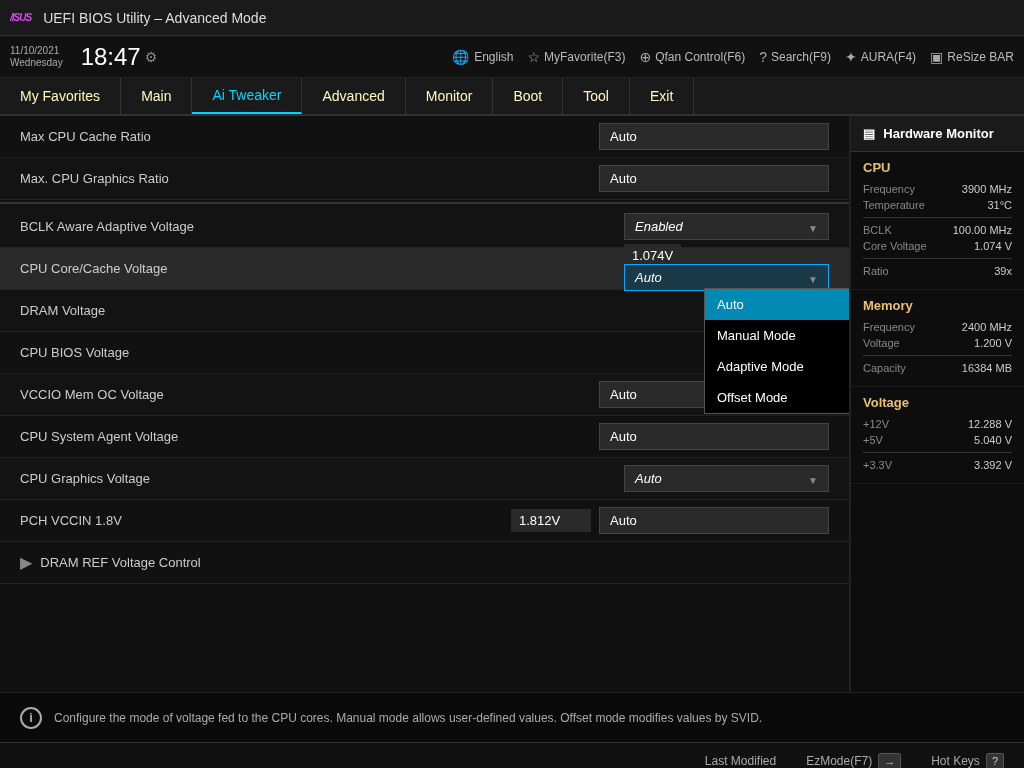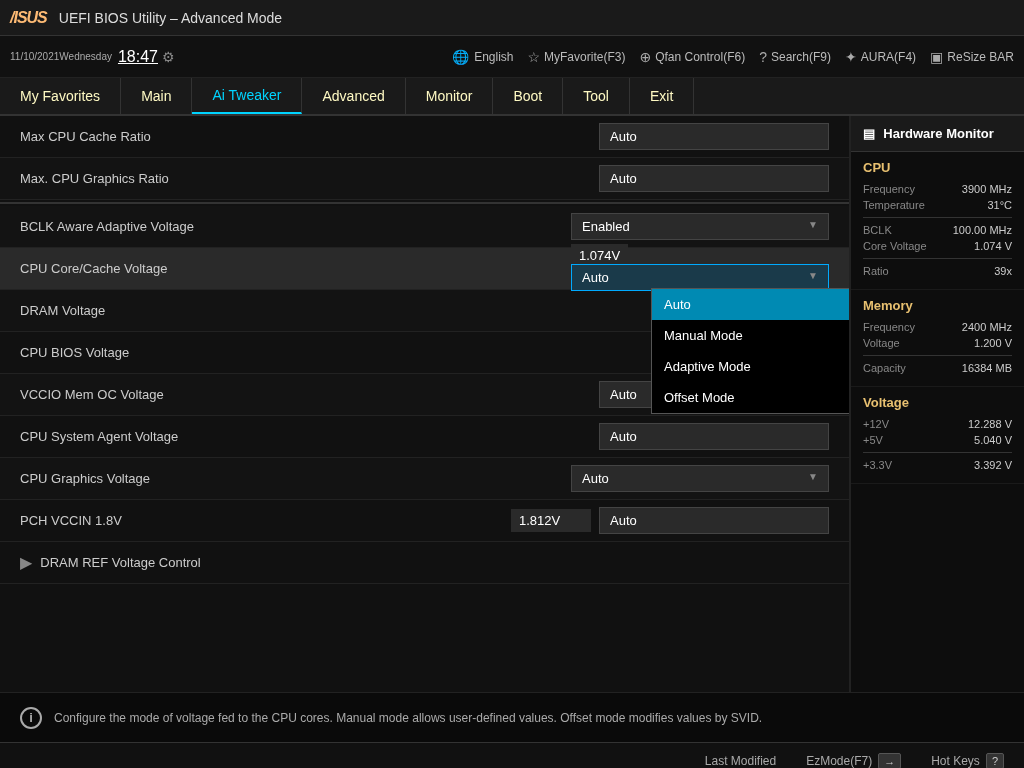--- a/index.html
+++ b/index.html
@@ -47,22 +47,22 @@
       background: #1a1a1a;
       padding: 0 10px;
       border-bottom: 1px solid #333;
     }
     .asus-logo {
       display: flex;
       align-items: center;
       margin-right: 12px;
     }
     .asus-logo-text {
-      color: #fdba74;
-      font-size: 16px;
+      color: #d946ef;
+      font-size: 10px;
       font-weight: bold;
       font-style: italic;
       letter-spacing: -1px;
     }
     .header-title {
       color: #ddd;
       font-size: 14px;
       margin-right: auto;
     }
 
@@ -72,32 +72,31 @@
       z-index: 10;
       display: flex;
       align-items: center;
       height: 42px;
       background: #111;
       padding: 0 10px;
       border-bottom: 1px solid #222;
     }
     .datetime {
       display: flex;
-      flex-direction: row;
-      margin-right: 6px;
+      flex-direction: column;
+      margin-right: 18px;
       font-size: 10px;
       color: #aaa;
       line-height: 1.2;
     }
     .clock {
-      font-size: 16px;
+      font-size: 24px;
       color: #fff;
       font-weight: 300;
       margin-right: 4px;
-      text-decoration: underline;
     }
     .clock-gear {
       color: #888;
       font-size: 14px;
     }
     .topbar-actions {
       display: flex;
       align-items: center;
       gap: 14px;
       margin-left: auto;
@@ -179,31 +178,32 @@
     .setting-value-small {
       width: 80px;
       text-align: left;
       font-size: 13px;
       color: #fff;
       background: #2a2a2a;
       padding: 4px 8px;
       margin-right: 8px;
     }
     .setting-dropdown {
-      width: 258px;
+      width: 205px;
       background: #2a2a2a;
       border: 1px solid #444;
       color: #fff;
       font-size: 13px;
       padding: 5px 10px;
       display: flex;
-      align-items: flex-start;
+      align-items: flex-end;
       justify-content: space-between;
       cursor: pointer;
       position: relative;
+      font-style: italic;
     }
     .setting-dropdown.open {
       background: #1a3a4a;
       border-color: #00aaff;
     }
     .dropdown-arrow {
       color: #888;
       font-size: 10px;
     }
     .dropdown-plain {

